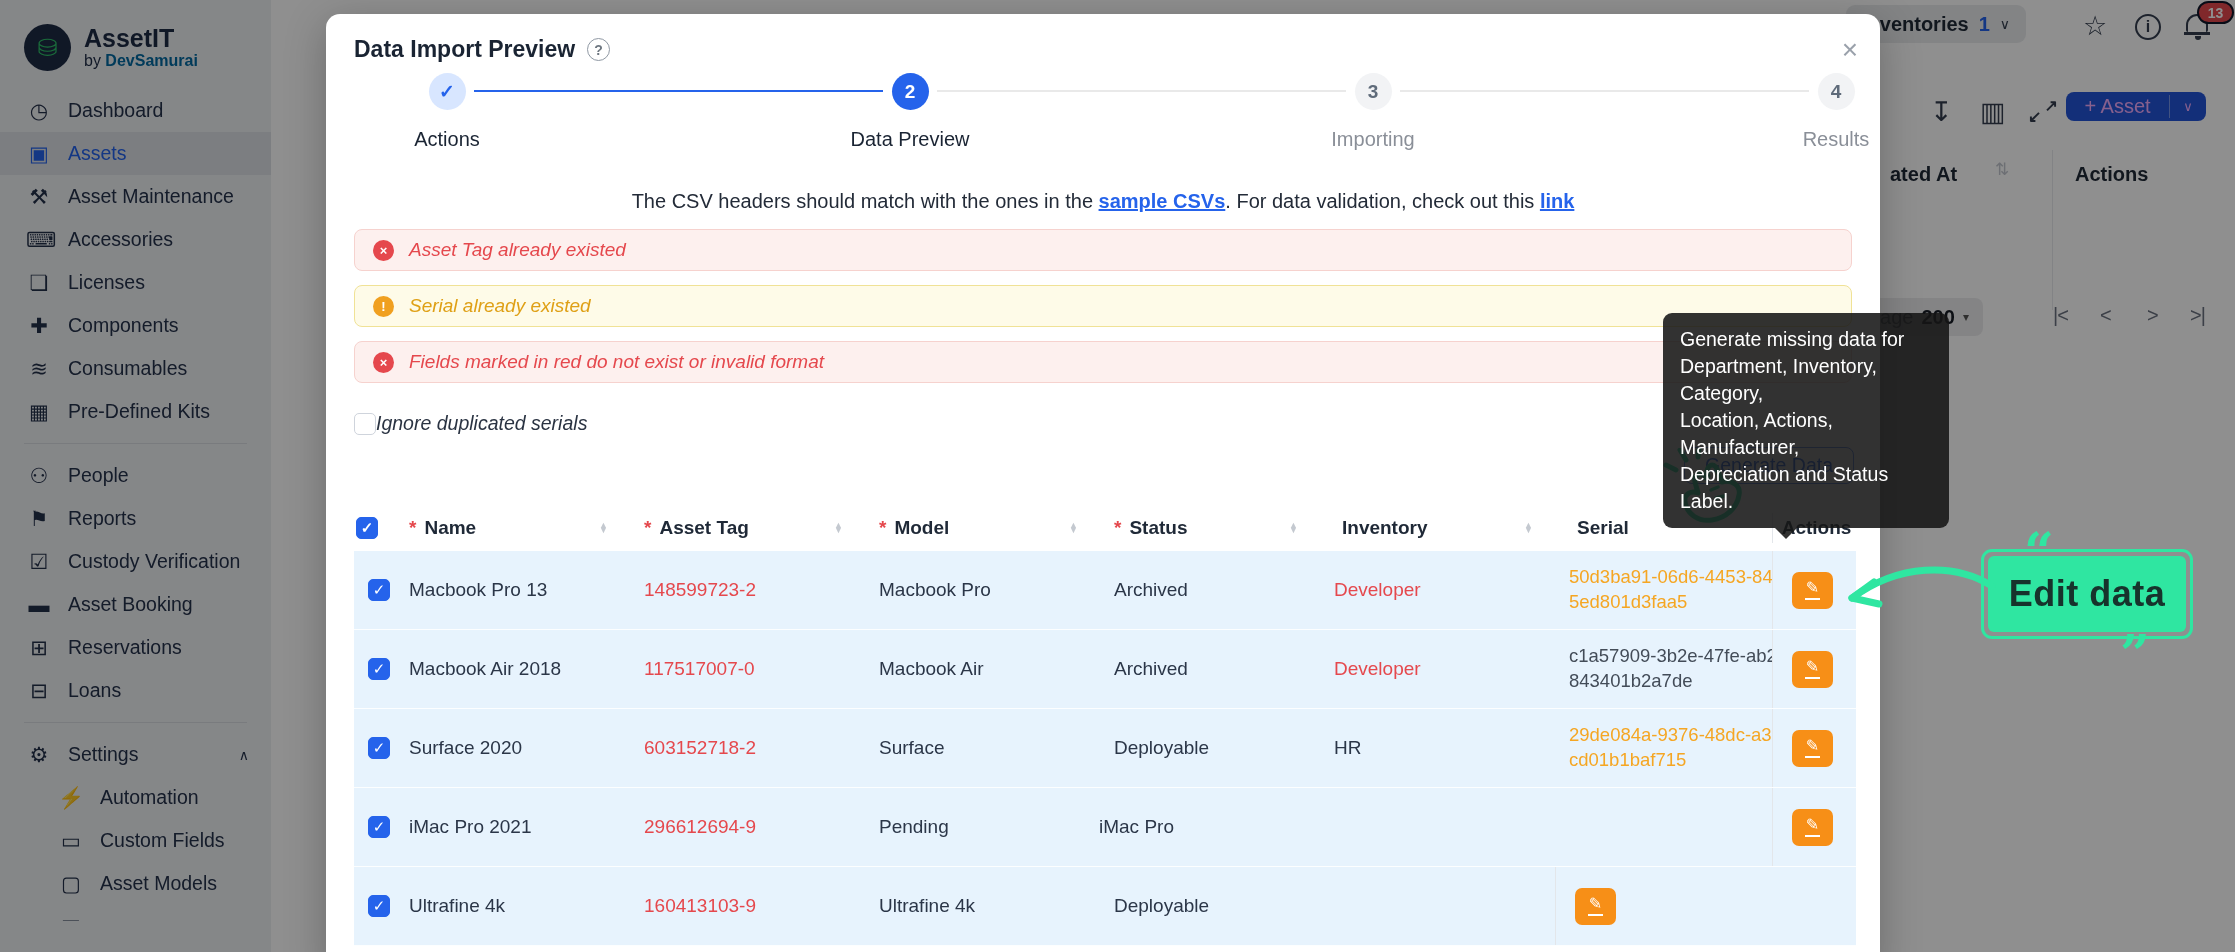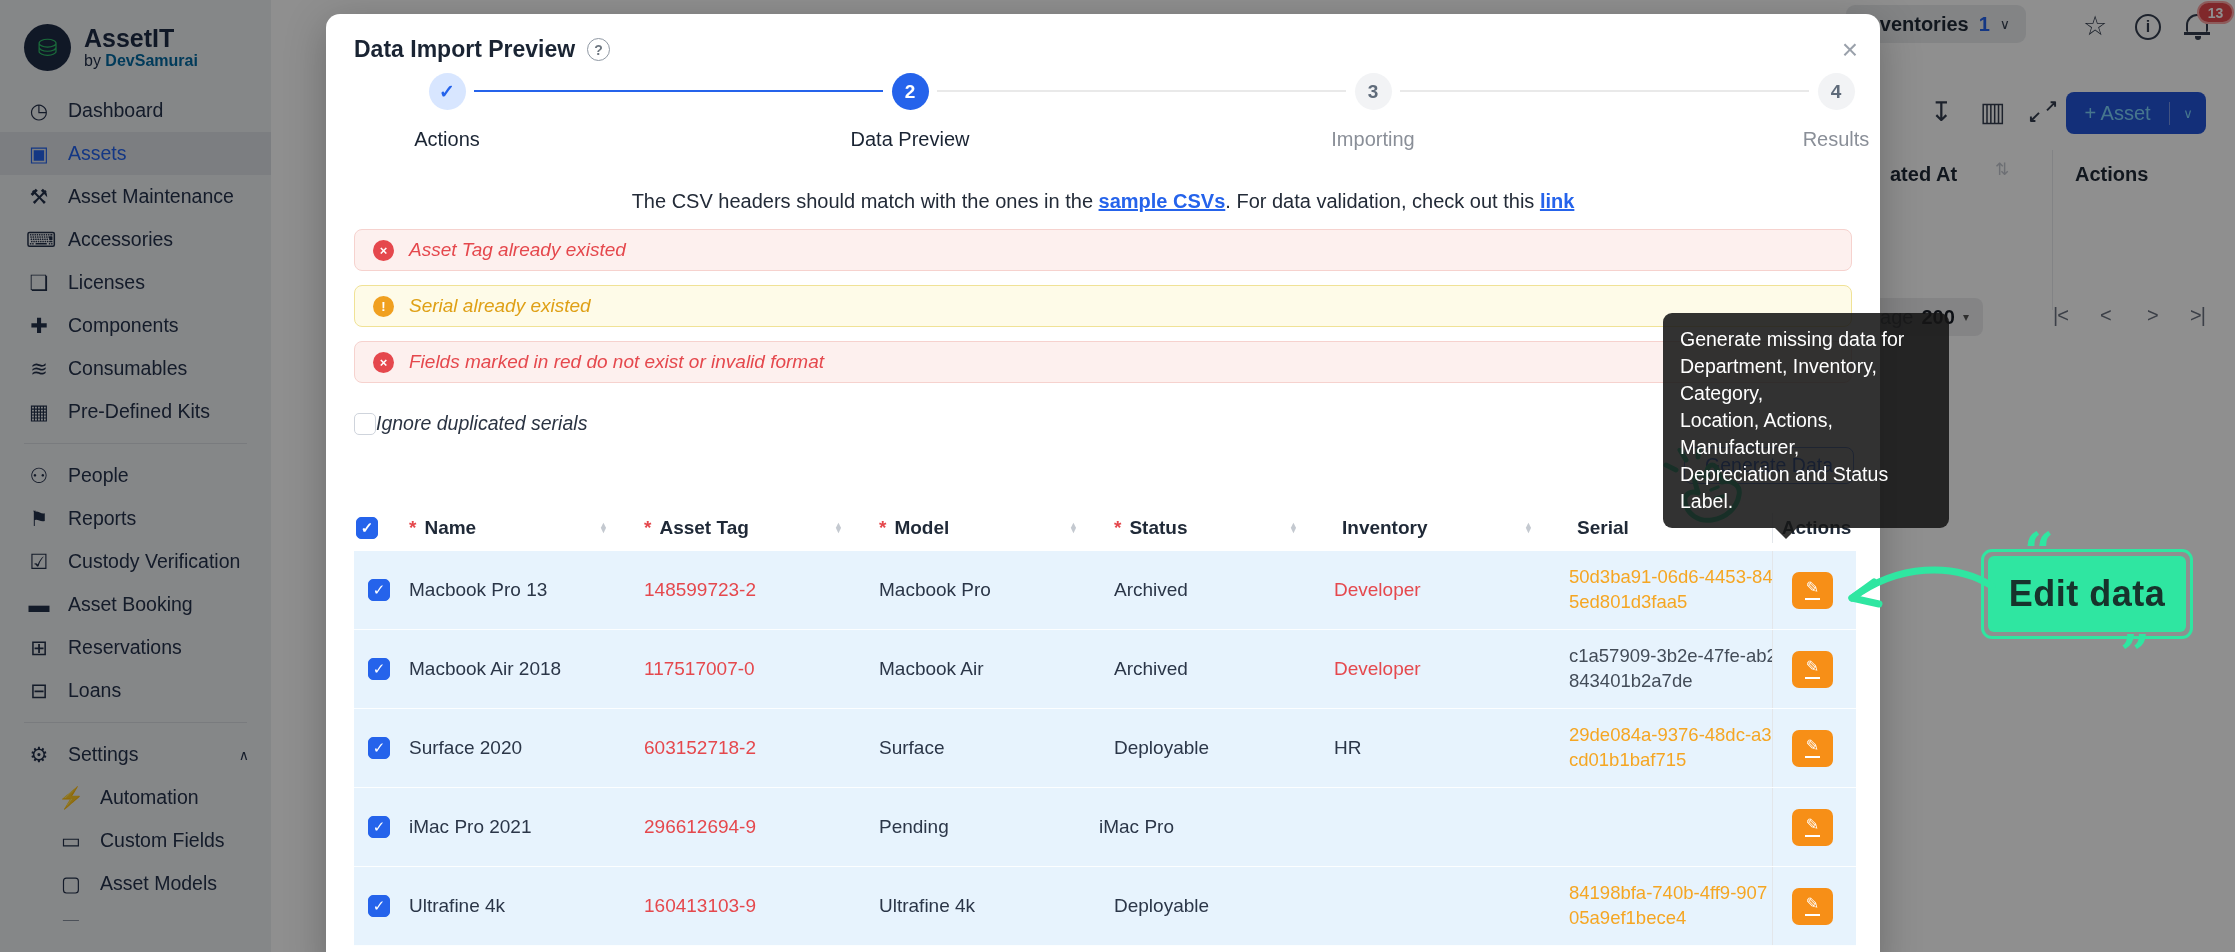--- a/index.html
+++ b/index.html
@@ -26,25 +26,25 @@
   .topbar-right { position:absolute; left:1840px; top:0; width:395px; height:150px; }
   .inv-pill { position:absolute; left:6px; top:5px; height:38px; background:#e9ebee; border-radius:9px; display:flex; align-items:center; gap:10px; padding:0 16px; font-size:20px; font-weight:bold; color:#1f2937; }
   .inv-pill .cnt { color:#2563eb; }
   .inv-pill .chev { font-weight:normal; font-size:14px; color:#374151; }
   .tb-icon { position:absolute; font-size:27px; color:#343e4f; }
   .info-circle { position:absolute; width:26px; height:26px; border:2px solid #343e4f; border-radius:50%; font-size:16px; font-weight:bold; color:#343e4f; display:flex; align-items:center; justify-content:center; }
   .bell { position:absolute; left:346px; top:14px; width:24px; height:22px; }
   .bell .cup { width:22px; height:18px; border:2.5px solid #343e4f; border-bottom:none; border-radius:11px 11px 2px 2px; }
   .bell .bar { width:26px; height:2.5px; background:#343e4f; margin-left:-2px; }
   .bell .dot { width:6px; height:4px; background:#343e4f; border-radius:0 0 4px 4px; margin:1px auto 0; }
-  .badge { position:absolute; left:357px; top:1px; min-width:37px; height:23px; background:#e5484d; border:2px solid #fca5a5; border-radius:12px; color:#fff; font-size:14px; font-weight:bold; display:flex; align-items:center; justify-content:center; padding:0 6px; }
+  .badge { position:absolute; left:357px; top:1px; min-width:37px; height:23px; background:#e5484d; border:2px solid #0f172a; border-radius:12px; color:#fff; font-size:14px; font-weight:bold; display:flex; align-items:center; justify-content:center; padding:0 6px; }
   .toolbar { position:absolute; left:1900px; top:92px; width:335px; height:44px; }
   .expand-ic { position:absolute; left:128px; top:4px; width:30px; height:30px; color:#343e4f; }
   .expand-ic span { position:absolute; font-size:16px; font-weight:bold; }
-  .asset-btn { position:absolute; left:166px; top:0; width:140px; height:42px; background:#2355d8; border-radius:8px; display:flex; align-items:center; color:#7dd3fc; font-size:20px; }
+  .asset-btn { position:absolute; left:166px; top:0; width:140px; height:29px; background:#2355d8; border-radius:8px; display:flex; align-items:center; color:#f0abfc; font-size:20px; }
   .asset-btn .main { flex:1; text-align:center; border-right:1px solid rgba(255,255,255,.38); padding:0 6px; }
   .asset-btn .dd { width:36px; text-align:center; font-size:13px; }
   .bg-thead { position:absolute; left:1855px; top:155px; width:380px; height:48px; }
   .bg-thead .h { position:absolute; font-size:20px; font-weight:bold; color:#1f2937; }
   .bg-thead .sort2 { position:absolute; left:140px; top:4px; color:#c2c7cf; font-size:17px; }
   .bg-vline { position:absolute; left:2052px; top:150px; width:1px; height:160px; background:#e8eaee; }
   .bg-pager { position:absolute; left:1855px; top:298px; width:380px; height:40px; font-size:20px; color:#5c6572; }
   .pg-pill { position:absolute; left:0; top:0; height:38px; background:#ececee; border-radius:8px; display:flex; align-items:center; gap:8px; padding:0 14px; }
   .pg-pill b { color:#171c24; }
   .pg-pill .chev { font-size:12px; color:#555; }
@@ -487,26 +487,20 @@
         </div>
         <div class="trow">
           <div class="cell c-check">
             <div class="cb checked">✓</div>
           </div>
           <div class="cell c-name">Ultrafine 4k</div>
           <div class="cell c-tag red">160413103-9</div>
           <div class="cell c-model">Ultrafine 4k</div>
           <div class="cell c-status">Deployable</div>
           <div class="cell c-inv"></div>
-          <div class="cell c-serial">
-            <div class="serial-box orange">
-              <div>84198bfa-740b-4ff9-907</div>
-              <div>05a9ef1bece4</div>
-            </div>
-          </div>
           <div class="cell c-actions">
             <div class="edit-btn">
               <span class="pc">✎</span>
               <span class="un"></span>
             </div>
           </div>
         </div>
       </div>
   </div>
 </div>

